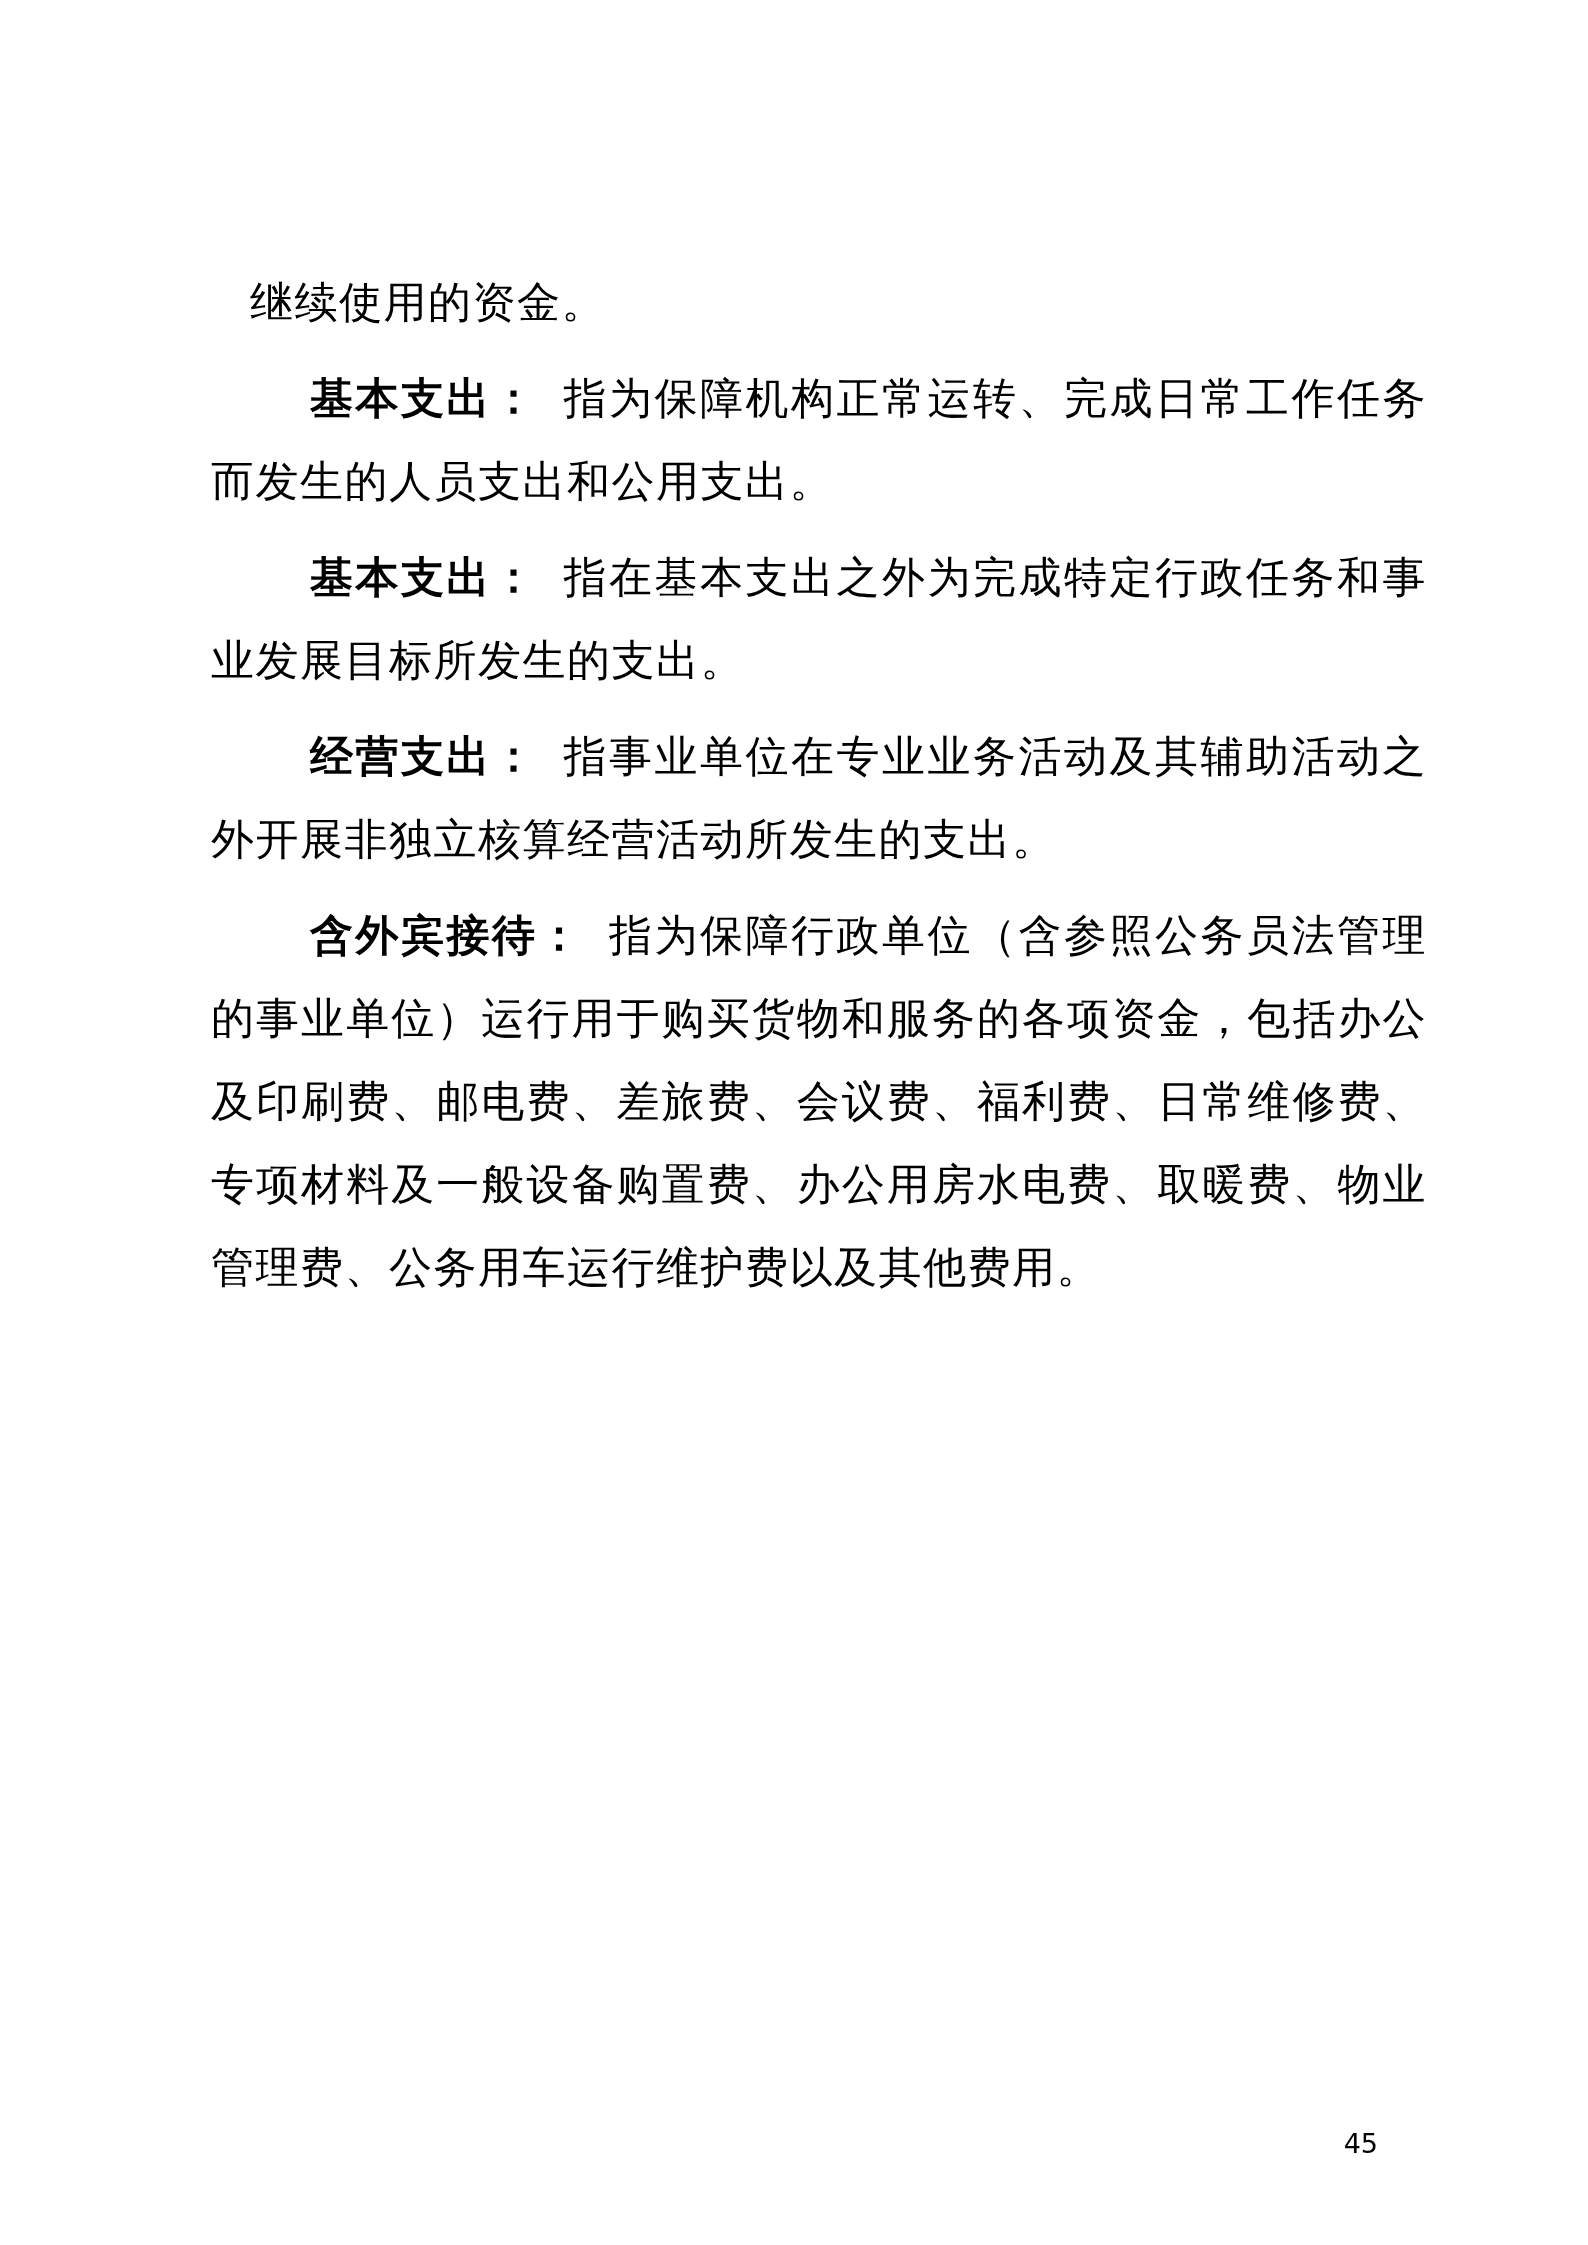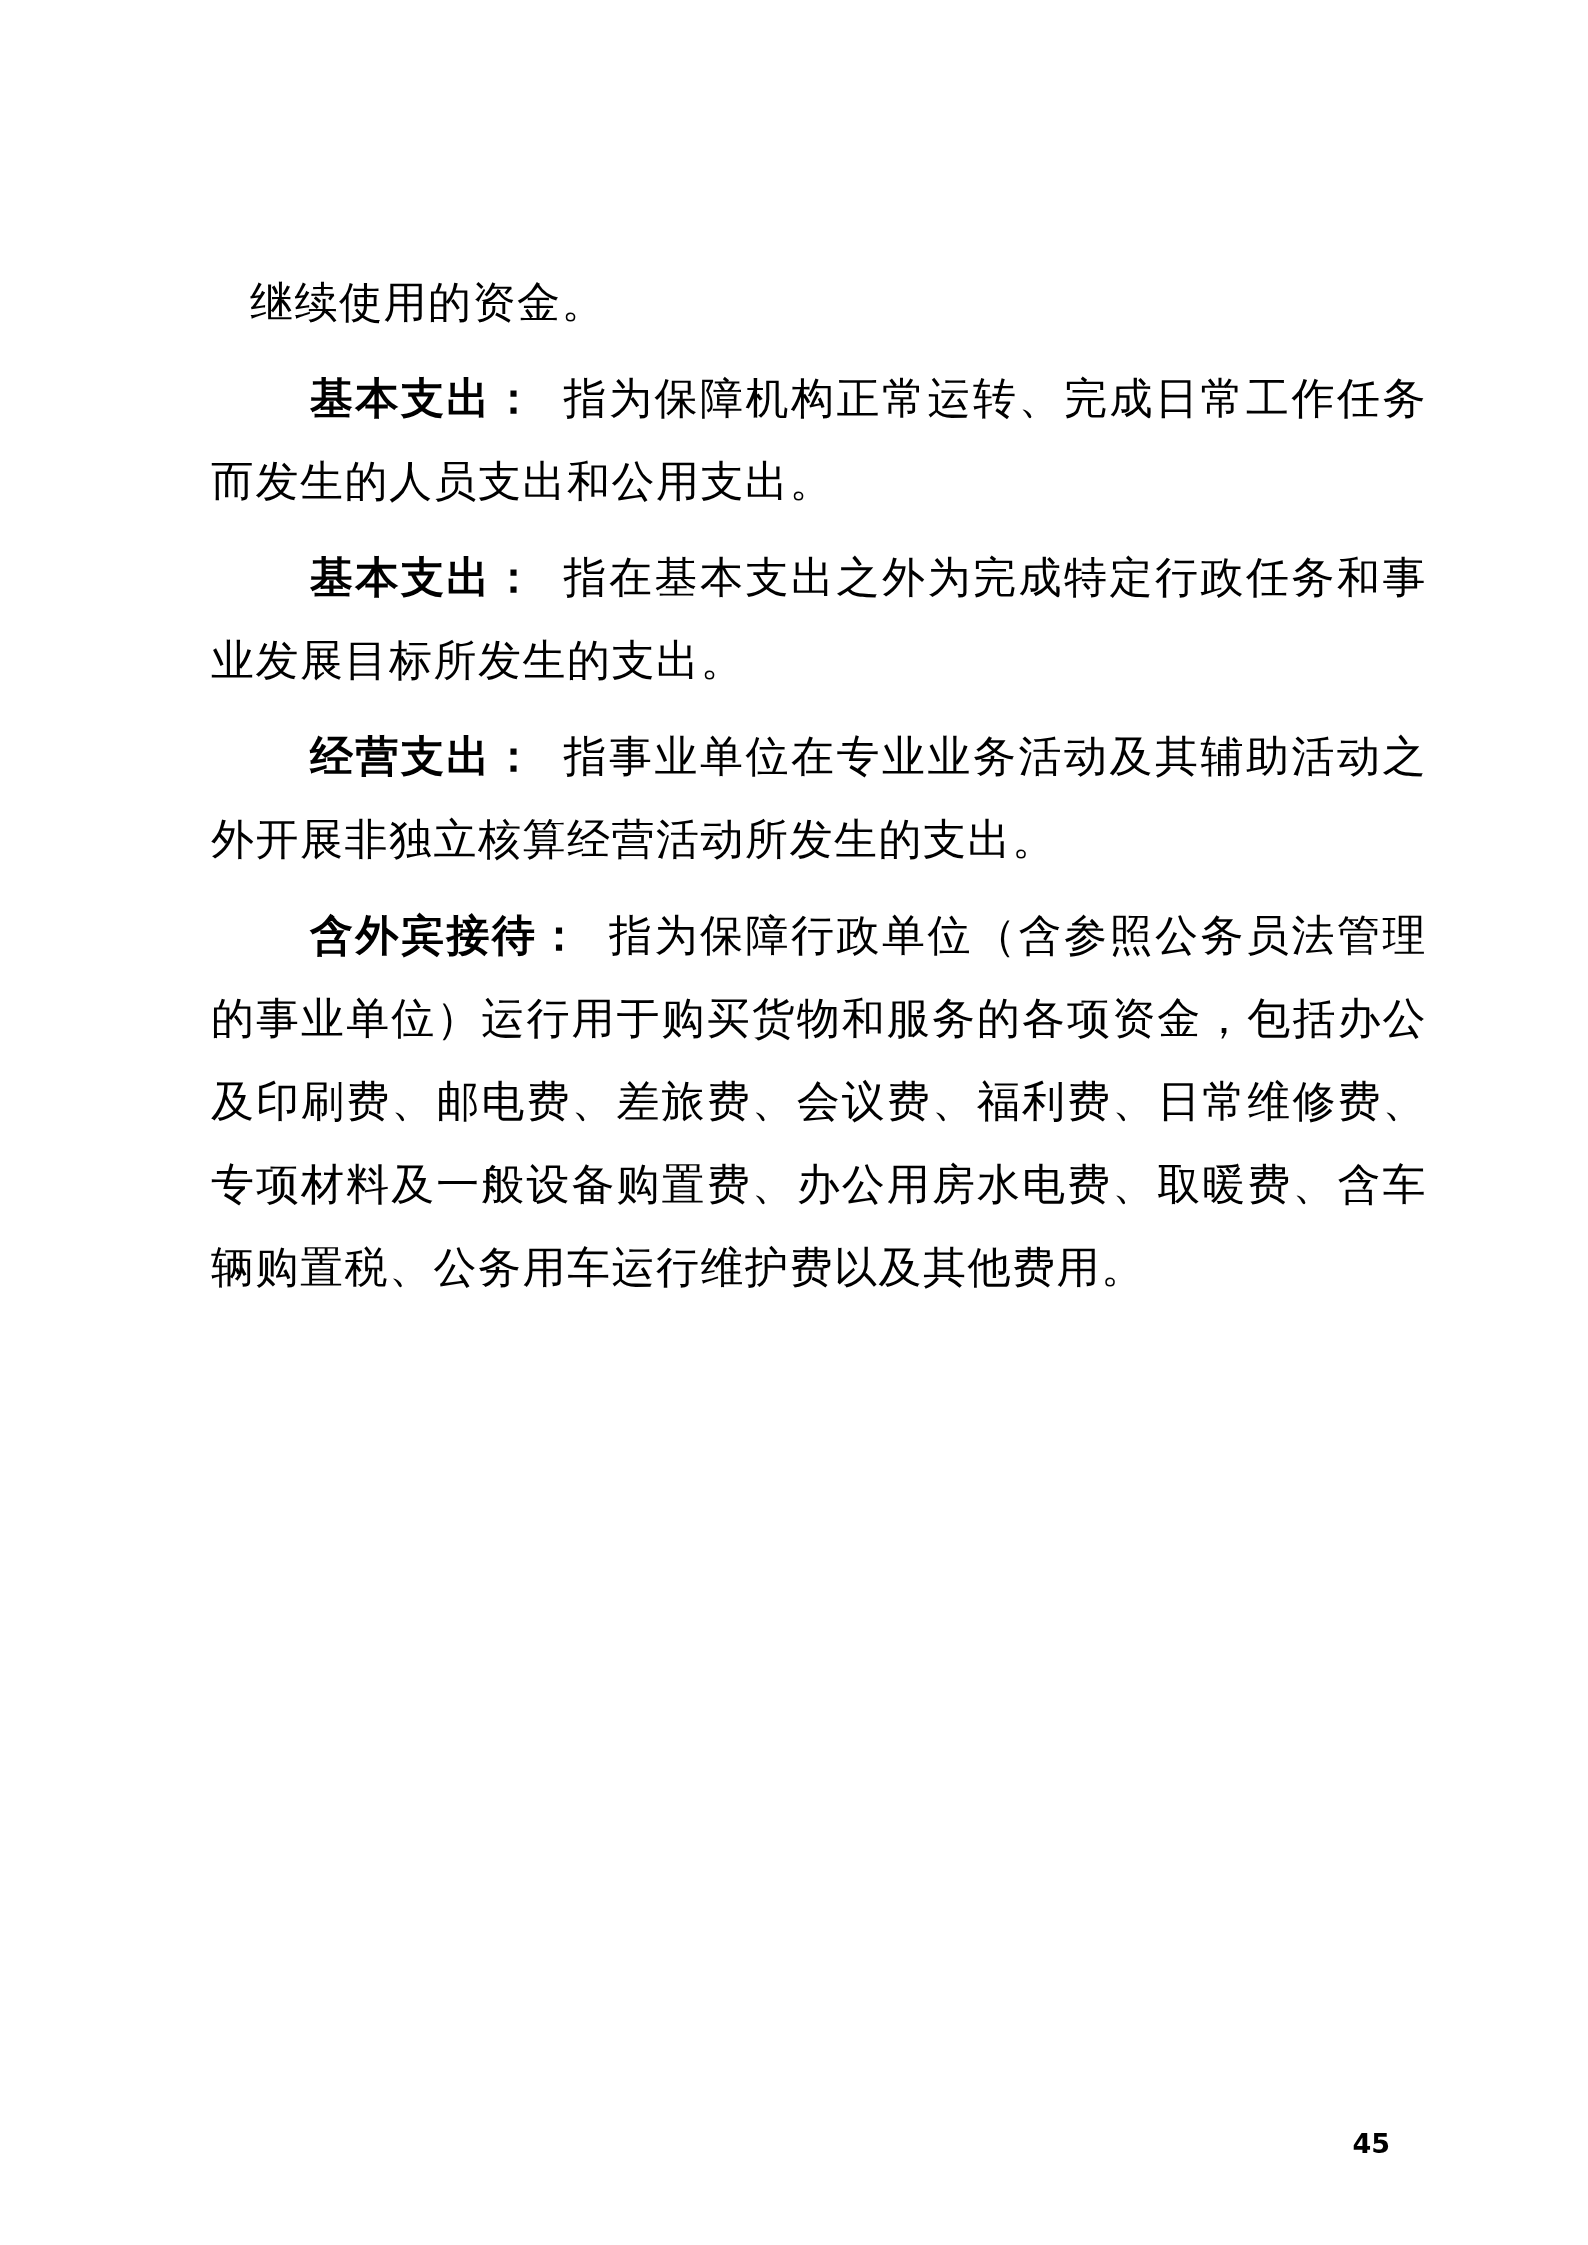--- a/index.html
+++ b/index.html
@@ -33,41 +33,40 @@
     word-break: break-all;
   }
   .para.no-indent { text-indent: 0; }
   .lead {
     font-weight: 700;
     font-family: Liberation Sans, sans-serif;
   }
   .page-number {
     position: absolute;
     top: 2072px;
-    right: 198px;
+    right: 210px;
     font-size: 27px;
     line-height: 40px;
     font-family: "DejaVu Sans", "Liberation Sans", sans-serif;
     color: #000000;
-    font-weight: bold;
   }
 </style>
 </head>
 <body>
 
 <div class="page">
   <div class="content">
 
     <p class="para no-indent"><span class="lead"></span><span>继续使用的资金。</span></p>
 
     <p class="para"><span class="lead">基本支出：</span><span>指为保障机构正常运转、完成日常工作任务而发生的人员支出和公用支出。</span></p>
 
     <p class="para"><span class="lead">基本支出：</span><span>指在基本支出之外为完成特定行政任务和事业发展目标所发生的支出。</span></p>
 
     <p class="para"><span class="lead">经营支出：</span><span>指事业单位在专业业务活动及其辅助活动之外开展非独立核算经营活动所发生的支出。</span></p>
 
 
-    <p class="para"><span class="lead">含外宾接待：</span><span>指为保障行政单位（含参照公务员法管理的事业单位）运行用于购买货物和服务的各项资金，包括办公及印刷费、邮电费、差旅费、会议费、福利费、日常维修费、专项材料及一般设备购置费、办公用房水电费、取暖费、含车辆购置税、公务用车运行维护费以及其他费用。</span></p>
+    <p class="para"><span class="lead">含外宾接待：</span><span>指为保障行政单位（含参照公务员法管理的事业单位）运行用于购买货物和服务的各项资金，包括办公及印刷费、邮电费、差旅费、会议费、福利费、日常维修费、专项材料及一般设备购置费、办公用房水电费、取暖费、物业管理费、公务用车运行维护费以及其他费用。</span></p>
 
   </div>
 
   <div class="page-number">45</div>
 </div>
 
 </body></html>

